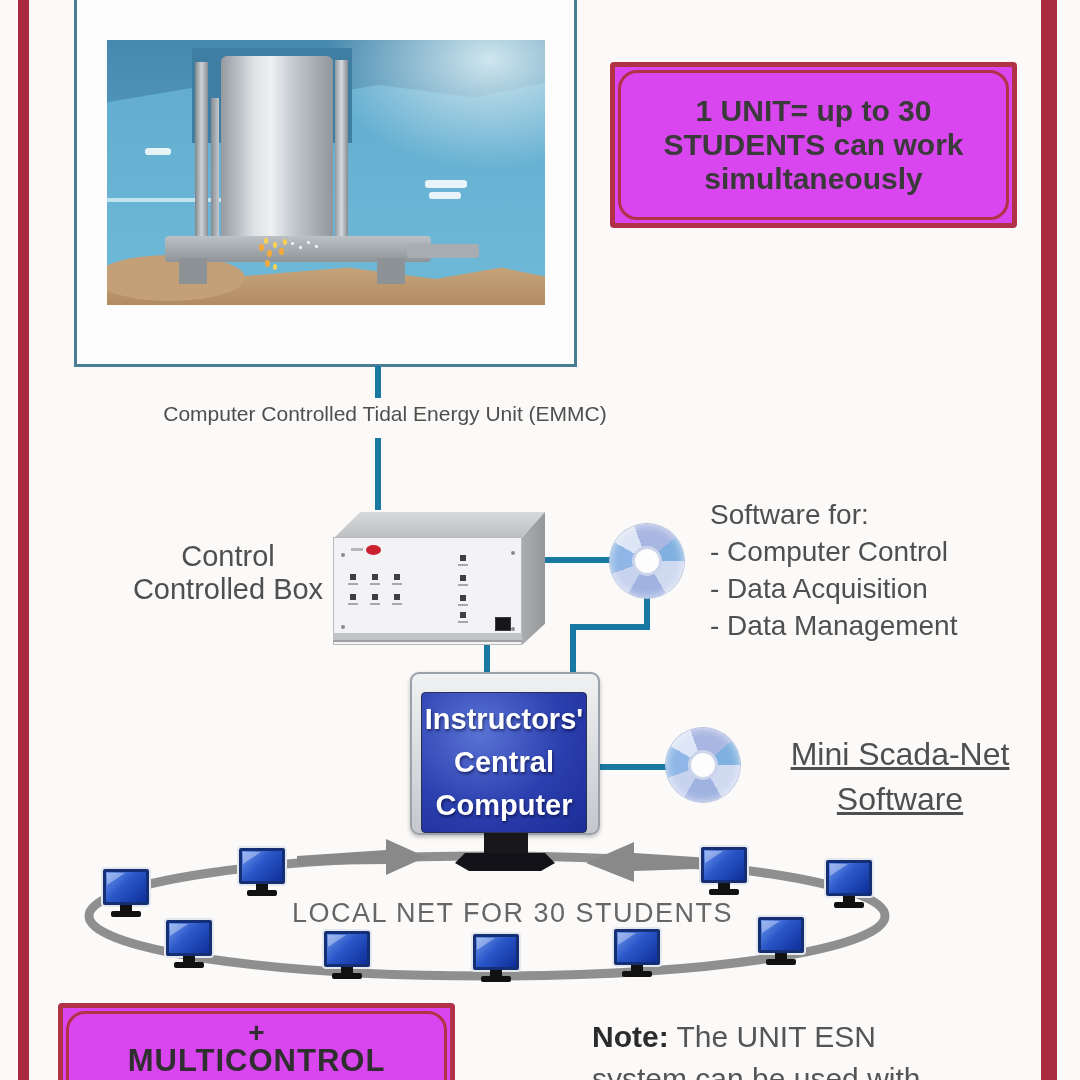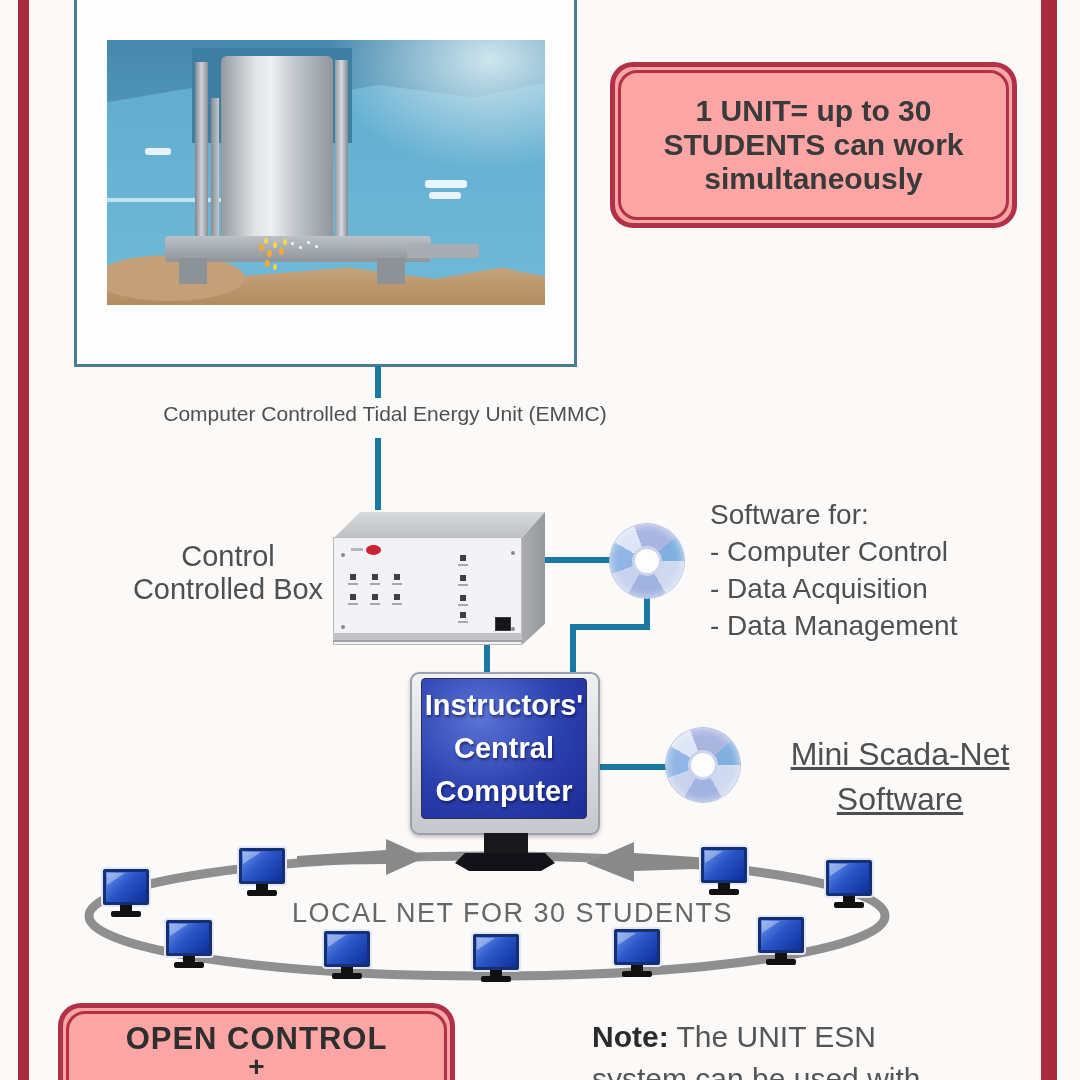--- a/index.html
+++ b/index.html
@@ -41,21 +41,21 @@
   .fish-dot.w{background:#e8f6fa;width:3px;height:3px;}
 
   
   .line{position:absolute;background:#1a79a3;z-index:1;}
   .v{width:6px;} .h{height:6px;}
 
   
   .caption{position:absolute;left:40px;top:402px;width:690px;text-align:center;font-size:21px;color:#4f4f4f;z-index:2;}
 
   
-  .badge{position:absolute;border:5px solid #b13247;border-radius:23px;background:#fca5a5;z-index:2;}
+  .badge{position:absolute;border:5px solid #b13247;border-radius:4px;background:#d946ef;z-index:2;}
   .badge-inner{position:absolute;left:3px;top:3px;right:3px;bottom:3px;border:3px solid #b13247;border-radius:19px;
     display:flex;flex-direction:column;align-items:center;justify-content:center;}
   .badge-students{left:610px;top:62px;width:397px;height:156px;}
   .badge-students .t{font-size:30px;font-weight:600;color:#3a3a3a;line-height:34px;}
   .badge-open{left:58px;top:1003px;width:387px;height:130px;}
   .badge-open .badge-inner{justify-content:flex-start;padding-top:8px;}
   .badge-open .t1{font-size:31px;font-weight:bold;color:#2f2f2f;letter-spacing:1px;line-height:34px;}
   .badge-open .t2{font-size:28px;font-weight:bold;color:#2f2f2f;line-height:22px;}
 
   
@@ -86,21 +86,21 @@
   .cd-scada{left:666px;top:728px;}
 
   
   .software-text{position:absolute;left:710px;top:496px;font-size:28px;color:#4f4f4f;line-height:37px;}
   .scada-text{position:absolute;left:760px;top:732px;width:280px;text-align:center;font-size:32px;color:#4f4f4f;line-height:45px;text-decoration:underline;}
 
   
   .imon{position:absolute;left:410px;top:672px;width:190px;height:200px;z-index:3;}
   .imon .bezel{position:absolute;left:0;top:0;width:190px;height:163px;border-radius:9px;
     background:linear-gradient(#f0f1f3,#c4c8cd);border:2px solid #9ba1a8;box-sizing:border-box;box-shadow:0 2px 4px rgba(0,0,0,.25);}
-  .imon .screen{position:absolute;left:11px;top:6px;width:164px;height:139px;border-radius:4px;border:1px solid #2a2f55;
+  .imon .screen{position:absolute;left:11px;top:20px;width:164px;height:139px;border-radius:4px;border:1px solid #2a2f55;
     background:radial-gradient(ellipse at 35% 28%,#5a74d6 0%,#2b3fae 55%,#1b2c96 100%);
     display:flex;flex-direction:column;align-items:center;justify-content:center;}
   .imon .screen .t{font-size:29px;font-weight:bold;color:#ffffff;line-height:43px;text-shadow:1px 2px 3px rgba(0,0,40,.55);}
   .imon .neck{position:absolute;left:74px;top:161px;width:44px;height:23px;background:#17171c;}
   .imon .base{position:absolute;left:45px;top:181px;width:100px;height:18px;background:#121218;
     clip-path:polygon(10% 0,90% 0,100% 55%,86% 100%,14% 100%,0 55%);}
 
   
   .net-svg{position:absolute;left:0;top:0;z-index:0;pointer-events:none;}
   .localnet-label{position:absolute;left:292px;top:898px;font-size:27px;color:#666;letter-spacing:1.5px;z-index:2;}
@@ -283,21 +283,20 @@
       <div class="base"></div>
     </div>
   <div class="pc" style="left:824px;top:860px;">
       <div class="scr"></div>
       <div class="neck"></div>
       <div class="base"></div>
     </div>
 
   <div class="badge badge-open">
     <div class="badge-inner">
-      <div class="t1">OPEN CONTROL</div>
       <div class="t2">+</div>
       <div class="t1">MULTICONTROL</div>
     </div>
   </div>
 
   <div class="note">
     <div><b>Note:</b><span> The UNIT ESN</span></div>
     <div>system can be used with</div>
   </div>
 

